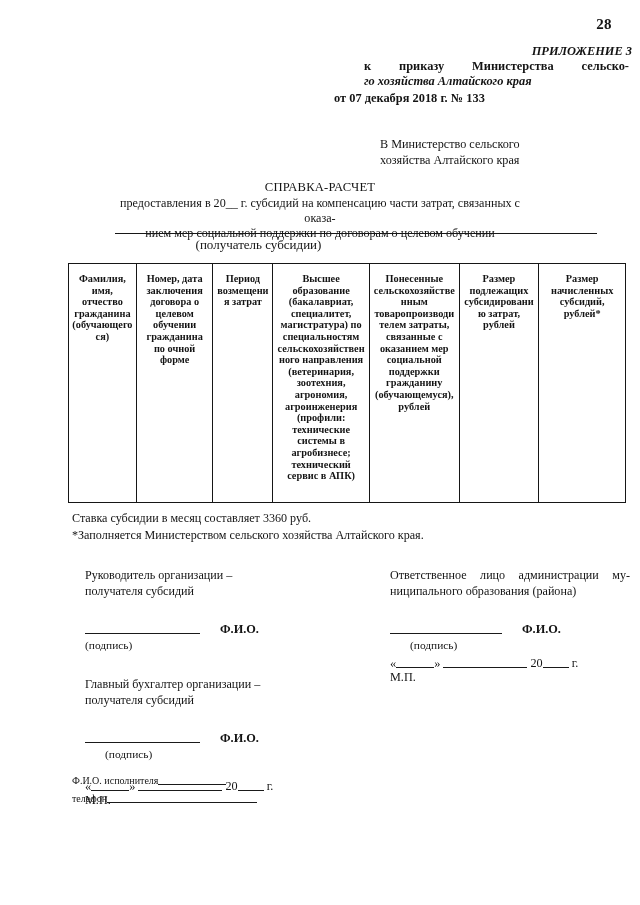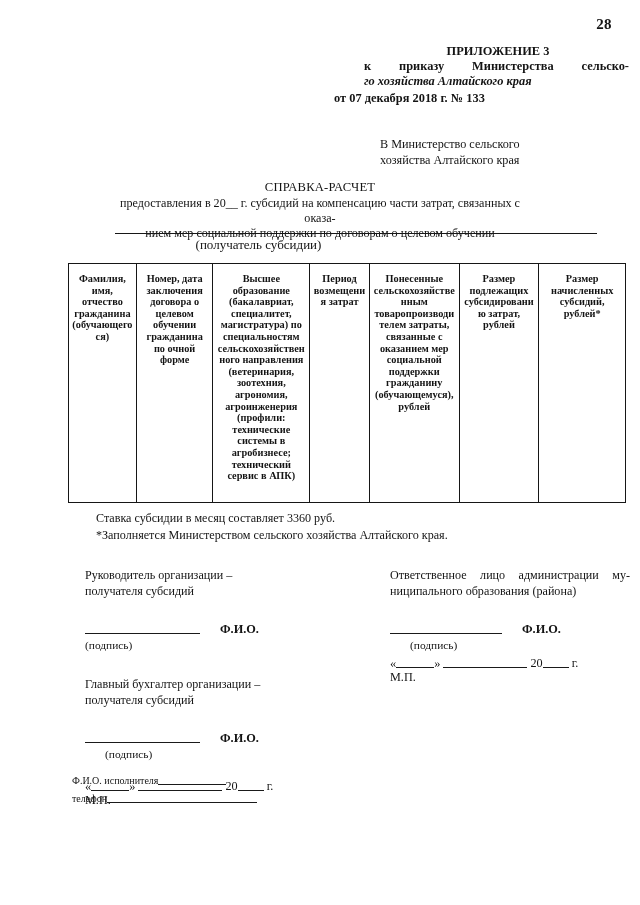--- a/index.html
+++ b/index.html
@@ -24,21 +24,21 @@
     text-align:right;
     font-size:15px;font-weight:bold;
     letter-spacing:.4px;
   }
 
   
   .appendix{
     position:absolute;left:332px;top:44px;width:300px;
     font-size:12.4px;line-height:15.2px;font-weight:bold;
   }
-  .appendix .ln1{display:block;text-align:center;padding-left:32px;}
+  .appendix .ln1{display:block;text-align:right;padding-left:32px;font-style:italic;}
   .appendix .ln2{display:block;text-align:justify;text-align-last:justify;
                  padding-left:32px;padding-right:3px;}
   .appendix .ln3{display:block;text-align:left;padding-left:32px;font-style:italic;}
   .appendix .ln4{display:block;text-align:left;padding-left:2px;margin-top:1px;}
 
   
   .addressee{
     position:absolute;left:380px;top:136px;width:230px;
     font-size:12.2px;line-height:16px;
     text-align:left;
@@ -94,21 +94,21 @@
   .c4{width:60px;}
   .c5{width:90px;}
   .c6{width:80px;}
   .c7{width:86px;}
 
   
   .notes{
     position:absolute;left:72px;top:510px;width:520px;
     font-size:12.1px;line-height:16.5px;
   }
-  .notes span{display:block;margin-left:24px;}
+  .notes span{display:block;}
 
   
   .sig-left{
     position:absolute;left:85px;top:568px;width:300px;
     font-size:12.1px;line-height:15.5px;
   }
   .sig-right{
     position:absolute;left:390px;top:568px;width:240px;
     font-size:12.1px;line-height:15.5px;
   }
@@ -178,22 +178,22 @@
     <span class="l1">предоставления в 20__ г. субсидий на компенсацию части затрат, связанных с оказа-</span>
     <span class="l2">нием мер социальной поддержки по договорам о целевом обучении</span>
   </div>
 
   <div class="recip-rule"></div>
   <div class="recip-cap">(получатель субсидии)</div>
 
   <div class="tbl">
     <div class="col c1">Фамилия, имя, отчество гражданина (обучающегося)</div>
     <div class="col c2">Номер, дата заключения договора о целевом обучении гражданина по очной форме</div>
+    <div class="col c4">Период возмещения затрат</div>
     <div class="col c3">Высшее образование (бакалавриат, специалитет, магистратура) по специальностям сельскохозяйственного направления (ветеринария, зоотехния, агрономия, агроинженерия (профили: технические системы в агробизнесе; технический сервис в АПК)</div>
-    <div class="col c4">Период возмещения затрат</div>
     <div class="col c5">Понесенные сельскохозяйственным товаропроизводителем затраты, связанные с оказанием мер социальной поддержки гражданину (обучающемуся), рублей</div>
     <div class="col c6">Размер подлежащих субсидированию затрат, рублей</div>
     <div class="col c7">Размер начисленных субсидий, рублей*</div>
   </div>
 
   <div class="notes">
     <span>Ставка субсидии в месяц составляет 3360 руб.</span>
     <span>*Заполняется Министерством сельского хозяйства Алтайского края.</span>
   </div>
 

